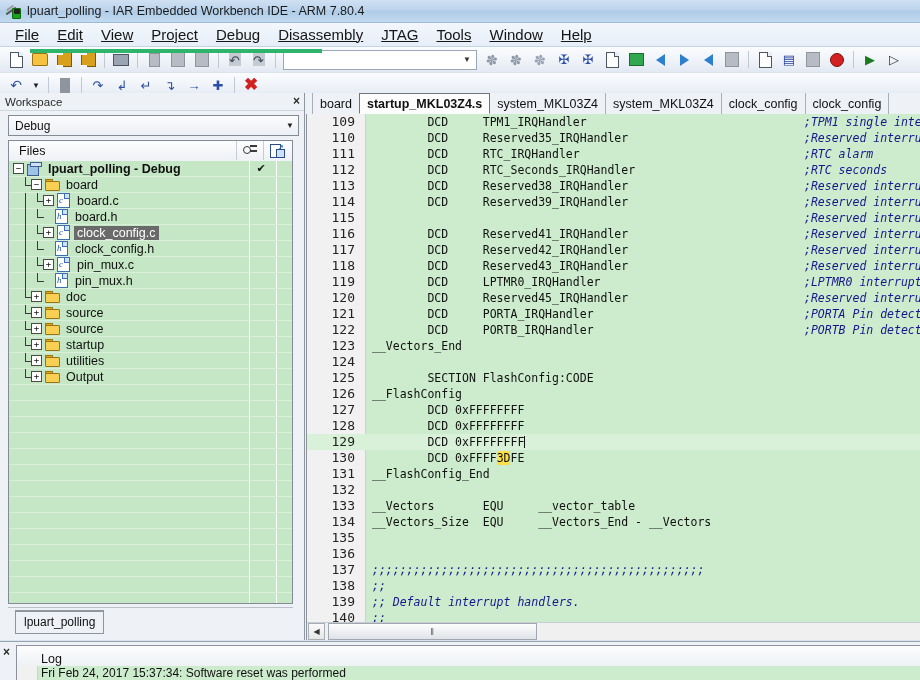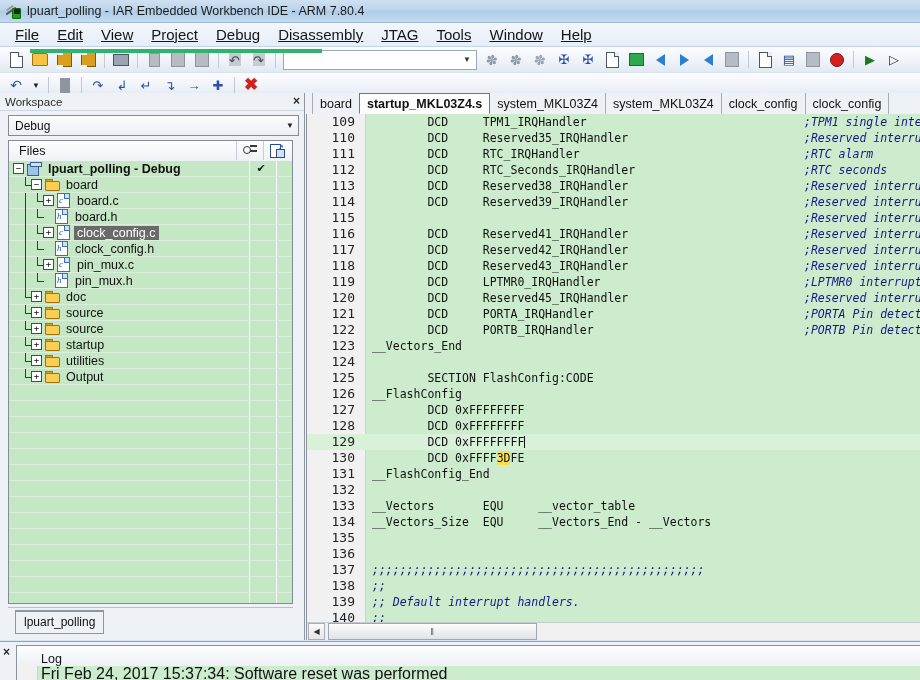--- a/index.html
+++ b/index.html
@@ -280,21 +280,21 @@
     position:absolute;left:16px;top:3px;right:0;bottom:0;
     background:#fff;border:1px solid #8b929b;border-right:none;border-bottom:none;
     box-sizing:border-box;
   }
   .log-head{
     height:20px;background:linear-gradient(to bottom,#fdfdfe,#eef1f5);
     border-bottom:1px solid #b9c0c9;display:flex;align-items:flex-end;
   }
   .log-head .lbl{padding-left:24px;font-size:12.5px;color:#111;}
   .log-rows{background:#cdeccd;position:absolute;left:0;right:0;top:20px;bottom:0;}
-  .log-row{height:14px;line-height:15px;font-size:16px;color:#111;padding-left:24px;white-space:nowrap;}
+  .log-row{height:14px;line-height:15px;font-size:12px;color:#111;padding-left:24px;white-space:nowrap;}
   .log-gut{position:absolute;left:0;top:0;bottom:0;width:20px;background:#f1f1f1;border-right:1px solid #cfcfcf;}
 </style>
 </head>
 <body>
 
 <div id="app">
 
   <div class="titlebar">
     <div class="app-ico">
       <span class="bar2"></span>

